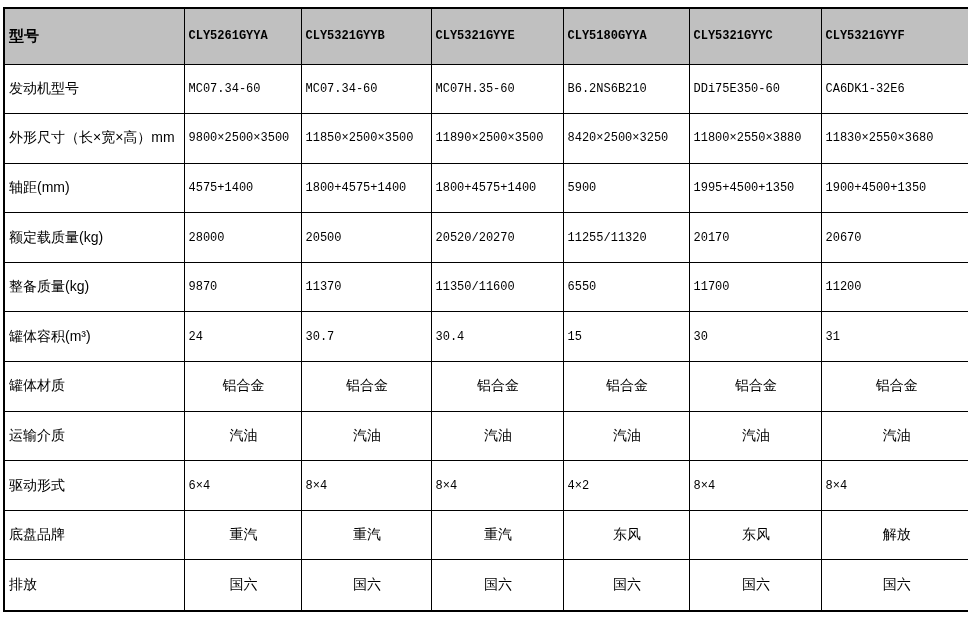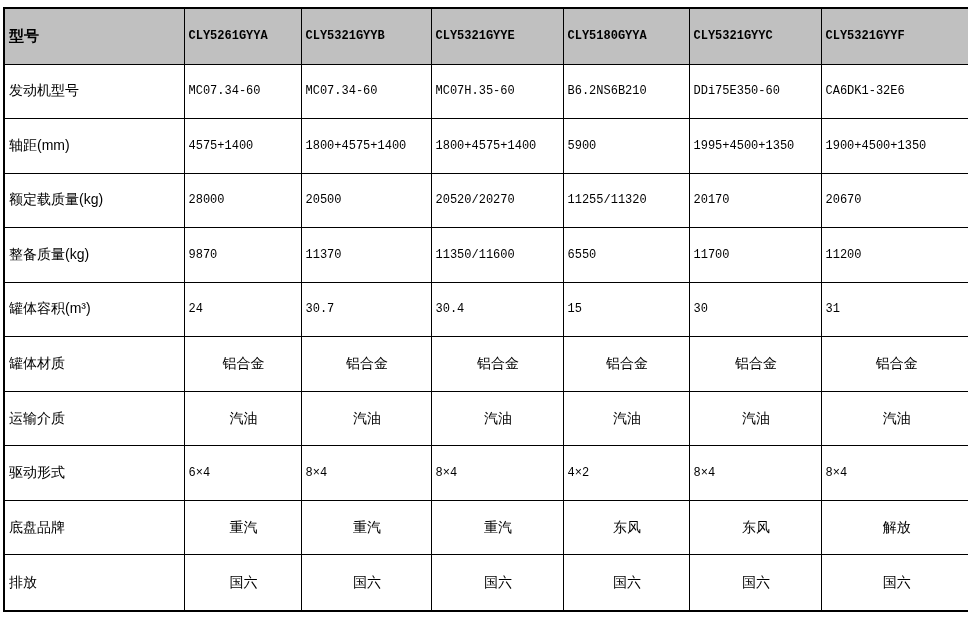--- a/index.html
+++ b/index.html
@@ -100,20 +100,29 @@
         <tr>
       <td class="label-cell">发动机型号</td>
       <td class="value-cell">MC07.34-60</td>
       <td class="value-cell">MC07.34-60</td>
       <td class="value-cell">MC07H.35-60</td>
       <td class="value-cell">B6.2NS6B210</td>
       <td class="value-cell">DDi75E350-60</td>
       <td class="value-cell">CA6DK1-32E6</td>
     </tr>
         <tr>
+      <td class="label-cell">外形尺寸（长×宽×高）mm</td>
+      <td class="value-cell">9800×2500×3500</td>
+      <td class="value-cell">11850×2500×3500</td>
+      <td class="value-cell">11890×2500×3500</td>
+      <td class="value-cell">8420×2500×3250</td>
+      <td class="value-cell">11800×2550×3880</td>
+      <td class="value-cell">11830×2550×3680</td>
+    </tr>
+        <tr>
       <td class="label-cell">轴距(mm)</td>
       <td class="value-cell">4575+1400</td>
       <td class="value-cell">1800+4575+1400</td>
       <td class="value-cell">1800+4575+1400</td>
       <td class="value-cell">5900</td>
       <td class="value-cell">1995+4500+1350</td>
       <td class="value-cell">1900+4500+1350</td>
     </tr>
         <tr>
       <td class="label-cell">额定载质量(kg)</td>

